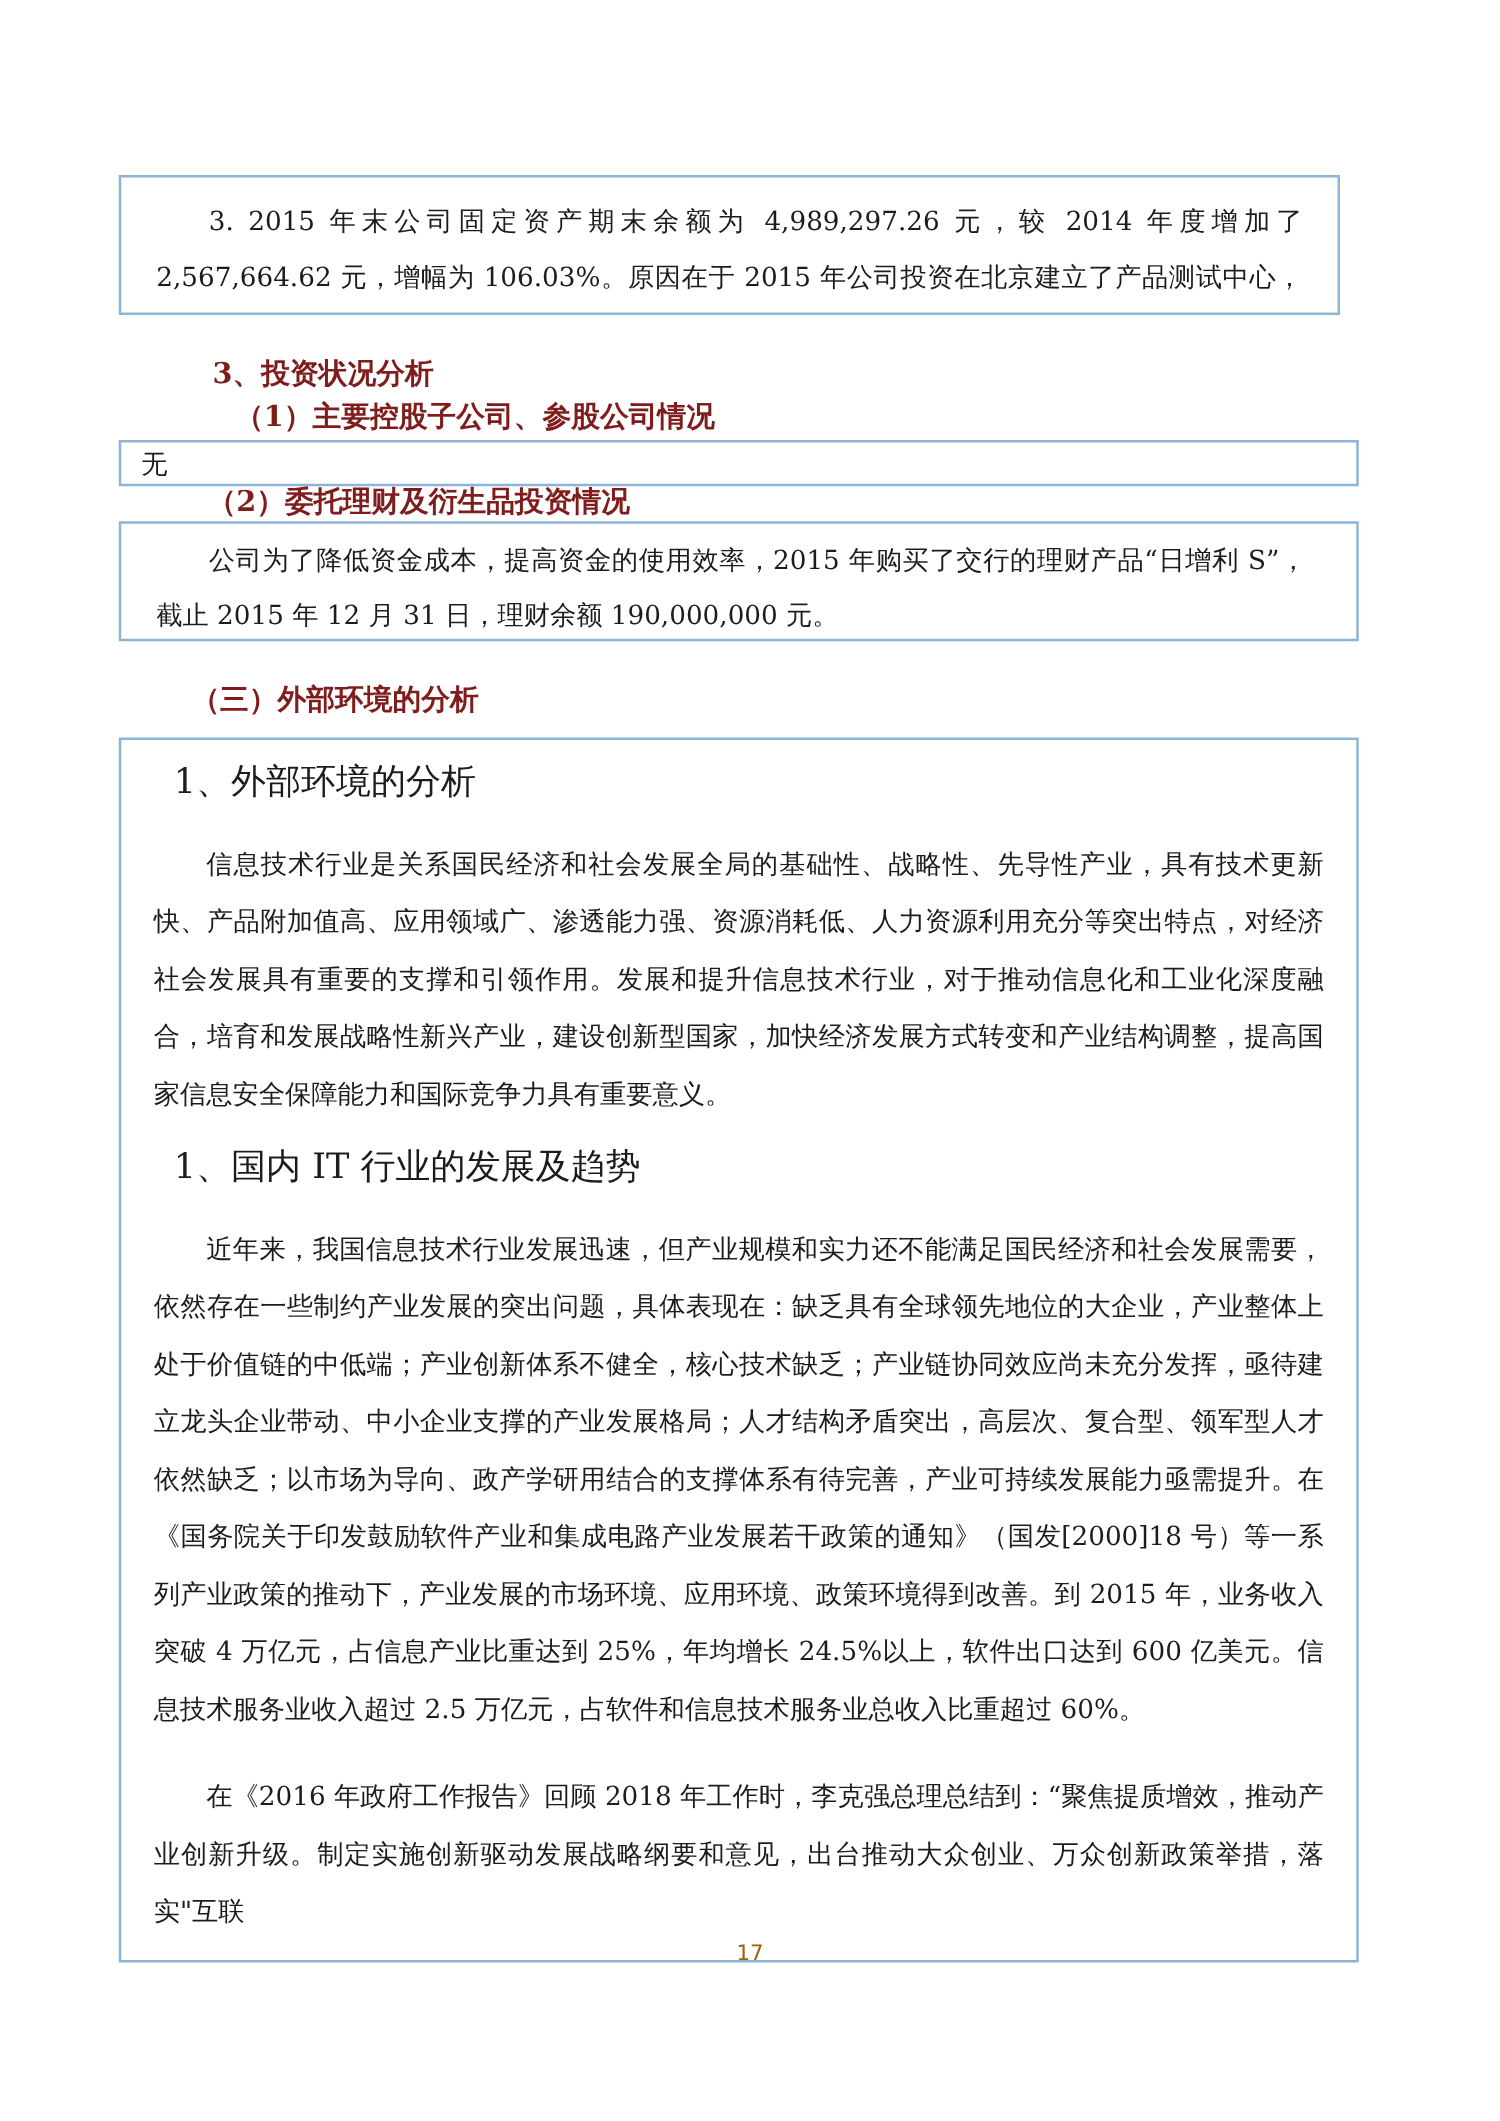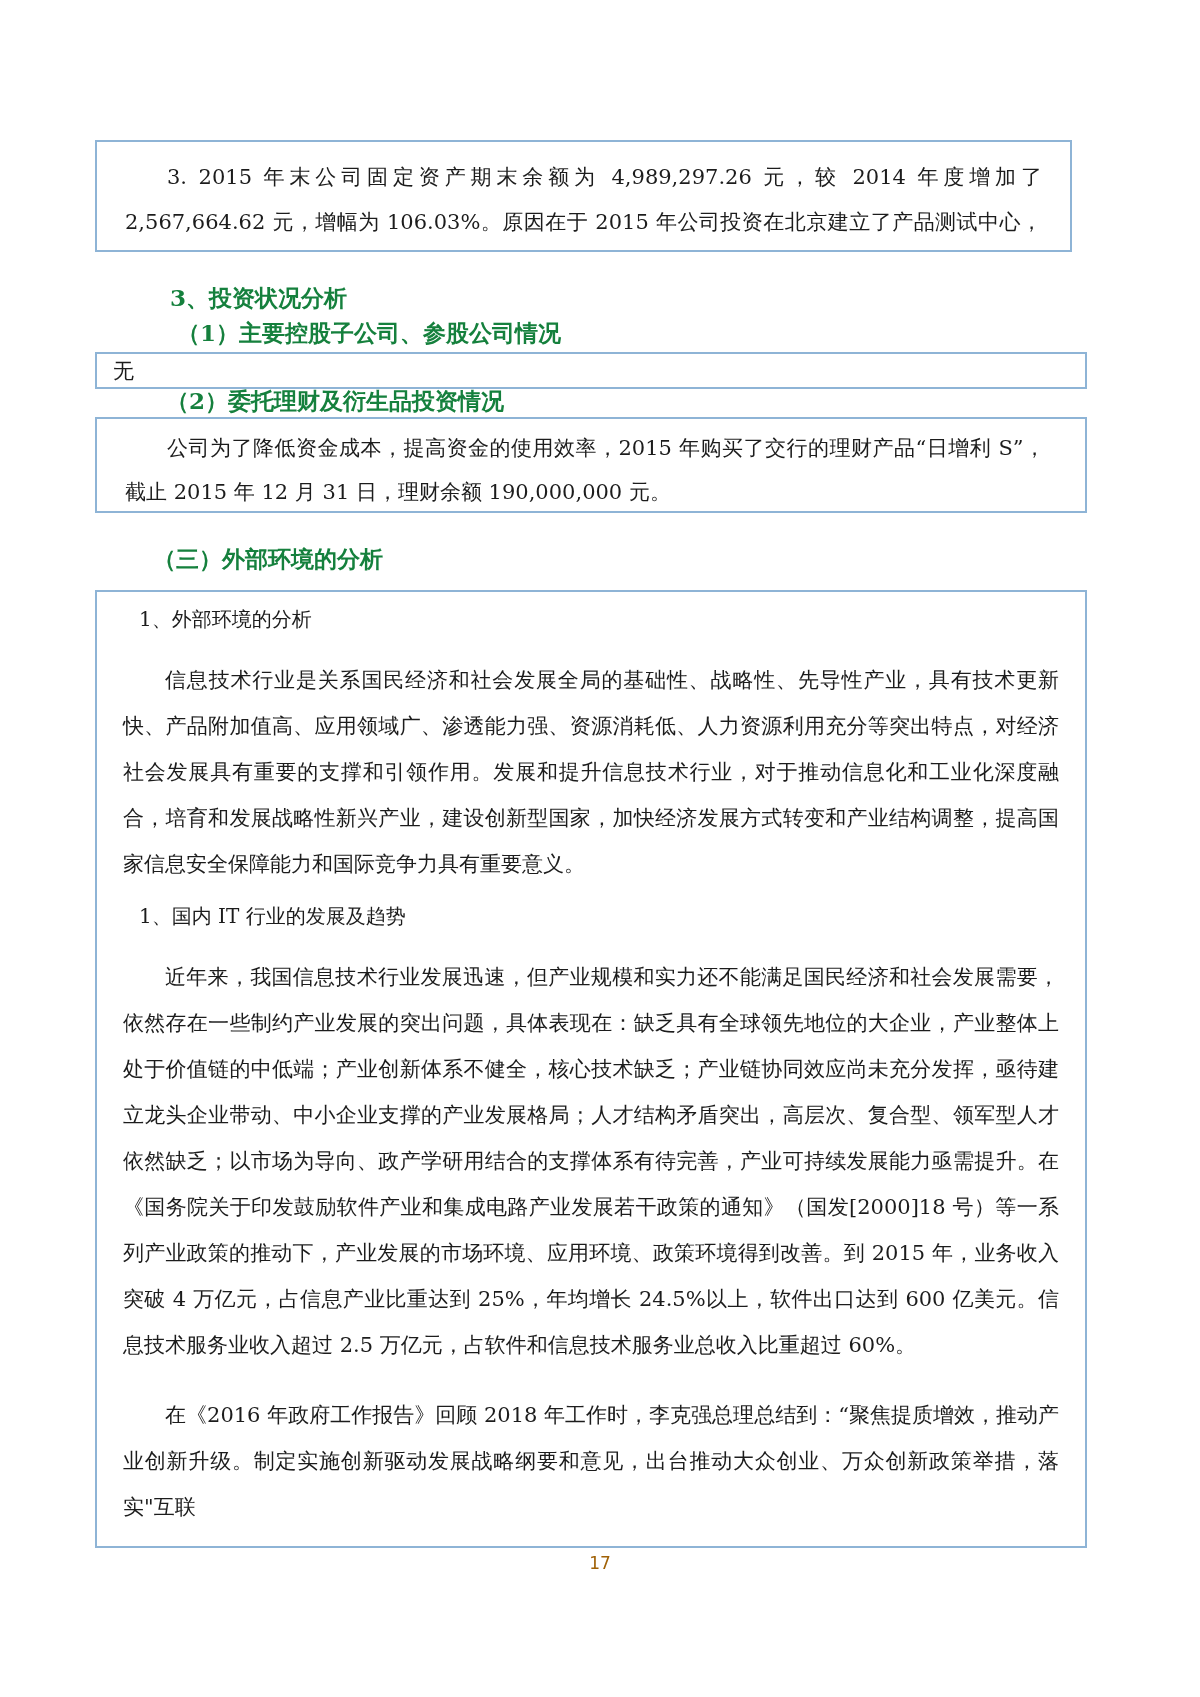--- a/index.html
+++ b/index.html
@@ -38,25 +38,25 @@
     padding: 13px 28px 0 28px;
     overflow: hidden;
   }
   #fixed-assets-box p { line-height: 45px; }
 
   .doc-heading {
     position: absolute;
     margin: 0;
     font-size: 23px;
     font-weight: 700;
-    color: #15803d;
+    color: #7f1d1d;
     white-space: nowrap;
   }
   #heading-investment { left: 170px; top: 283px; }
-  #heading-subsidiaries { left: 177px; top: 318px; }
+  #heading-subsidiaries { left: 188px; top: 318px; }
   #heading-entrusted { left: 166px; top: 386px; }
   #heading-external { left: 153px; top: 544px; }
 
   #subsidiaries-box {
     top: 352px;
     width: 992px;
     height: 37px;
     padding: 2px 16px;
     overflow: hidden;
   }
@@ -72,21 +72,21 @@
   #entrusted-box p { line-height: 44px; }
 
   #external-box {
     top: 590px;
     width: 992px;
     min-height: 913px;
     padding: 12px 26px 16px 26px;
   }
   #external-box .subhead {
     margin: 2px 0 0 16px;
-    font-size: 20px;
+    font-size: 28px;
     text-align: left;
     text-indent: 0;
   }
   #external-box .subhead + .bodyp { margin-top: 24px; }
   #external-box .bodyp {
     line-height: 46px;
     margin-top: 24px;
   }
   #external-box .subhead.second { margin-top: 16px; }
 

